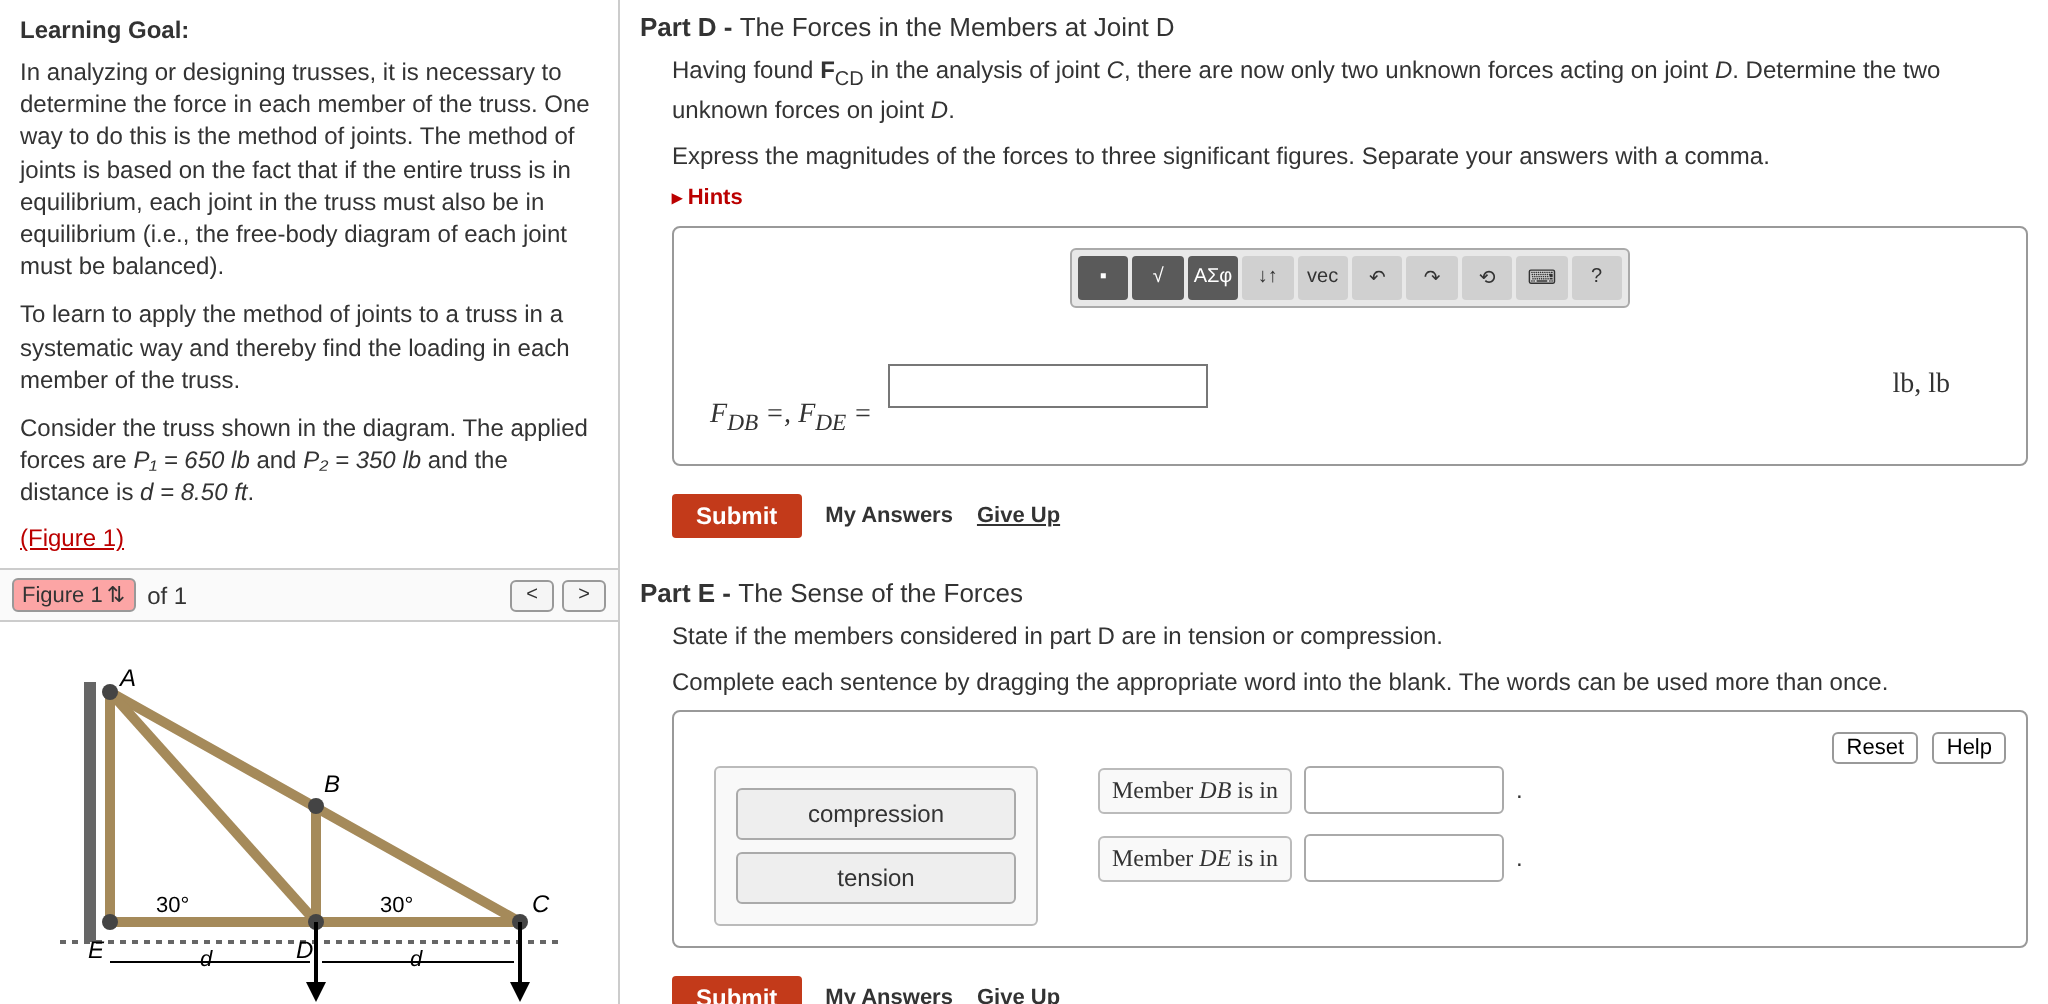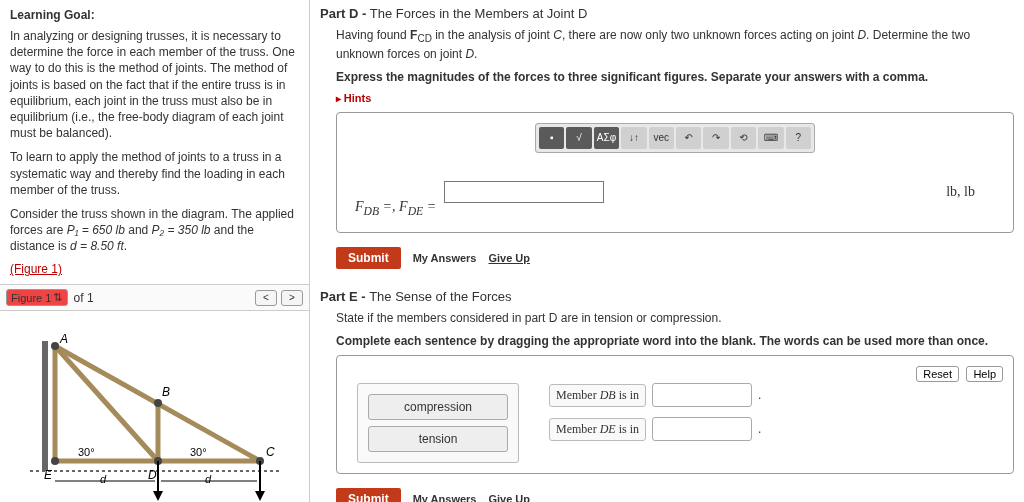--- a/index.html
+++ b/index.html
@@ -3,30 +3,30 @@
 <meta charset="utf-8">
 <style>
 * { box-sizing: border-box; margin: 0; padding: 0; }
 body { font-family: Arial, Helvetica, sans-serif; font-size: 12px; color: #333; display: flex; width: 1024px; height: 502px; overflow: hidden; background: #fff; }
 .left-panel { width: 310px; border-right: 1px solid #ccc; background: #fff; display: flex; flex-direction: column; }
 .left-top { padding: 8px 10px; border-bottom: 1px solid #ccc; }
 .lg-title { font-weight: bold; margin-bottom: 6px; }
 .lg-text { margin-bottom: 8px; line-height: 1.35; }
 .fig-link { color: #b00; text-decoration: underline; cursor: pointer; }
 .fig-bar { border-bottom: 1px solid #ccc; padding: 4px 6px; display: flex; align-items: center; gap: 6px; background: #fafafa; }
-.fig-select { border: 1px solid #999; border-radius: 3px; padding: 1px 4px; font-size: 11px; background: #ef4444; display: inline-flex; align-items: center; gap: 2px; }
+.fig-select { border: 1px solid #999; border-radius: 3px; padding: 1px 4px; font-size: 11px; background: #fca5a5; display: inline-flex; align-items: center; gap: 2px; }
 .fig-nav { margin-left: auto; display: flex; gap: 4px; }
 .nav-btn { border: 1px solid #999; border-radius: 3px; width: 22px; height: 16px; background: #f5f5f5; display: inline-flex; align-items: center; justify-content: center; font-size: 10px; cursor: pointer; }
 .fig-canvas { flex: 1; position: relative; padding: 10px; }
 .diagram { position: absolute; left: 30px; top: 20px; width: 250px; height: 180px; }
 .right-panel { flex: 1; padding: 6px 10px; overflow: hidden; }
 .part-title { font-size: 13px; margin-bottom: 6px; }
 .part-title .pt { font-weight: bold; }
 .indent { padding-left: 16px; margin-bottom: 6px; line-height: 1.4; }
-.bold { font-weight: bold; }
+.bold { font-weight: normal; }
 .hints { color: #b00; font-weight: bold; padding-left: 16px; margin-bottom: 8px; cursor: pointer; font-size: 11px; }
 .hints::before { content: "▸ "; font-size: 10px; }
 .answer-box { border: 1px solid #999; border-radius: 4px; margin: 0 0 6px 16px; padding: 10px; }
 .toolbar { display: flex; justify-content: center; align-items: center; gap: 2px; background: #e8e8e8; border: 1px solid #aaa; border-radius: 3px; padding: 3px; width: 280px; margin: 0 auto 10px; }
 .tb { width: 26px; height: 22px; background: #5a5a5a; color: #fff; border-radius: 2px; display: inline-flex; align-items: center; justify-content: center; font-size: 10px; cursor: pointer; }
 .tb.light { background: #d0d0d0; color: #333; }
 .input-row { display: flex; align-items: center; gap: 8px; padding: 4px 8px; }
 .input-label { font-style: italic; font-family: 'Times New Roman', serif; font-size: 14px; margin-top: 32px; }
 .ans-input { border: 1px solid #777; height: 22px; width: 160px; }
 .unit { font-family: Liberation Serif, serif; font-size: 14px; margin-left: auto; padding-right: 20px; }

